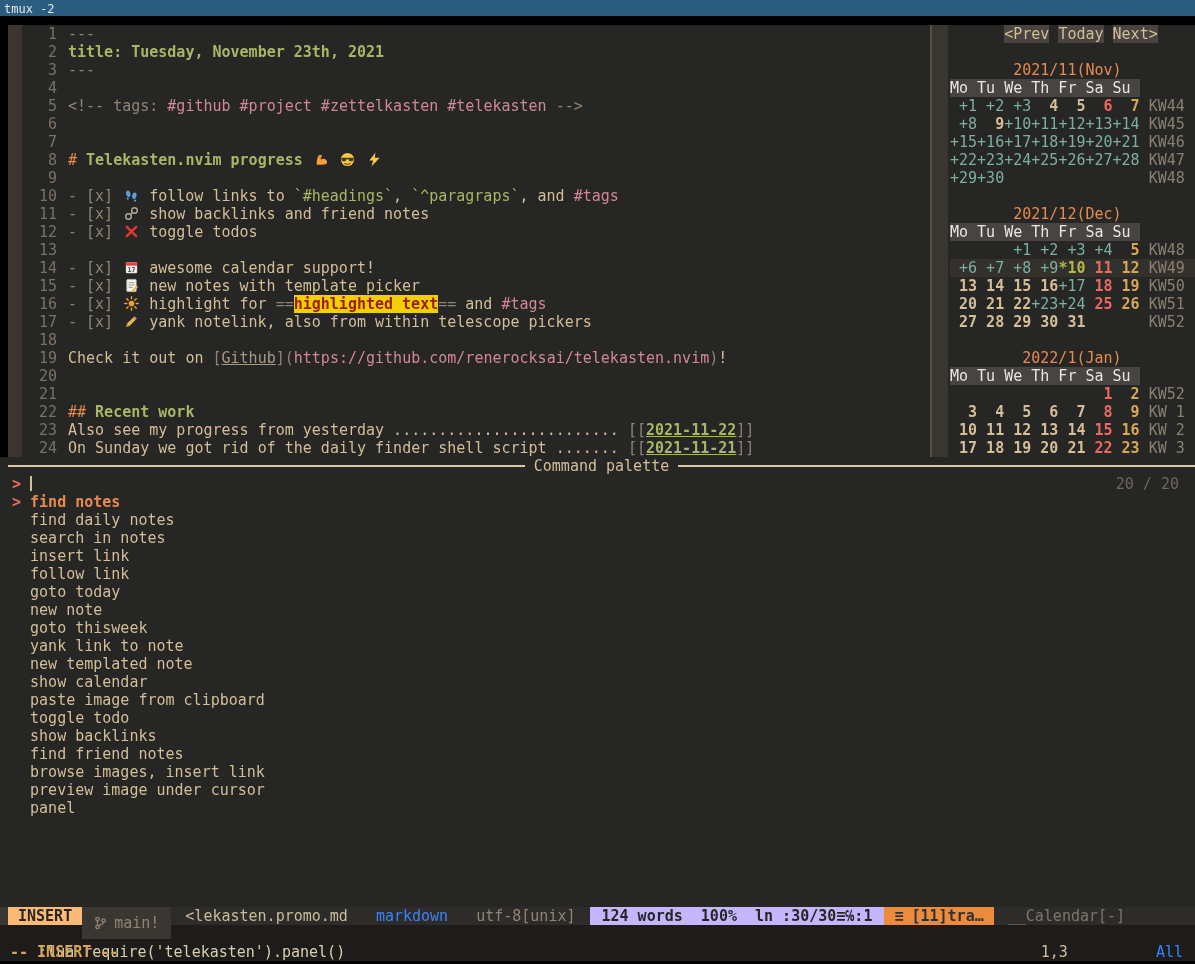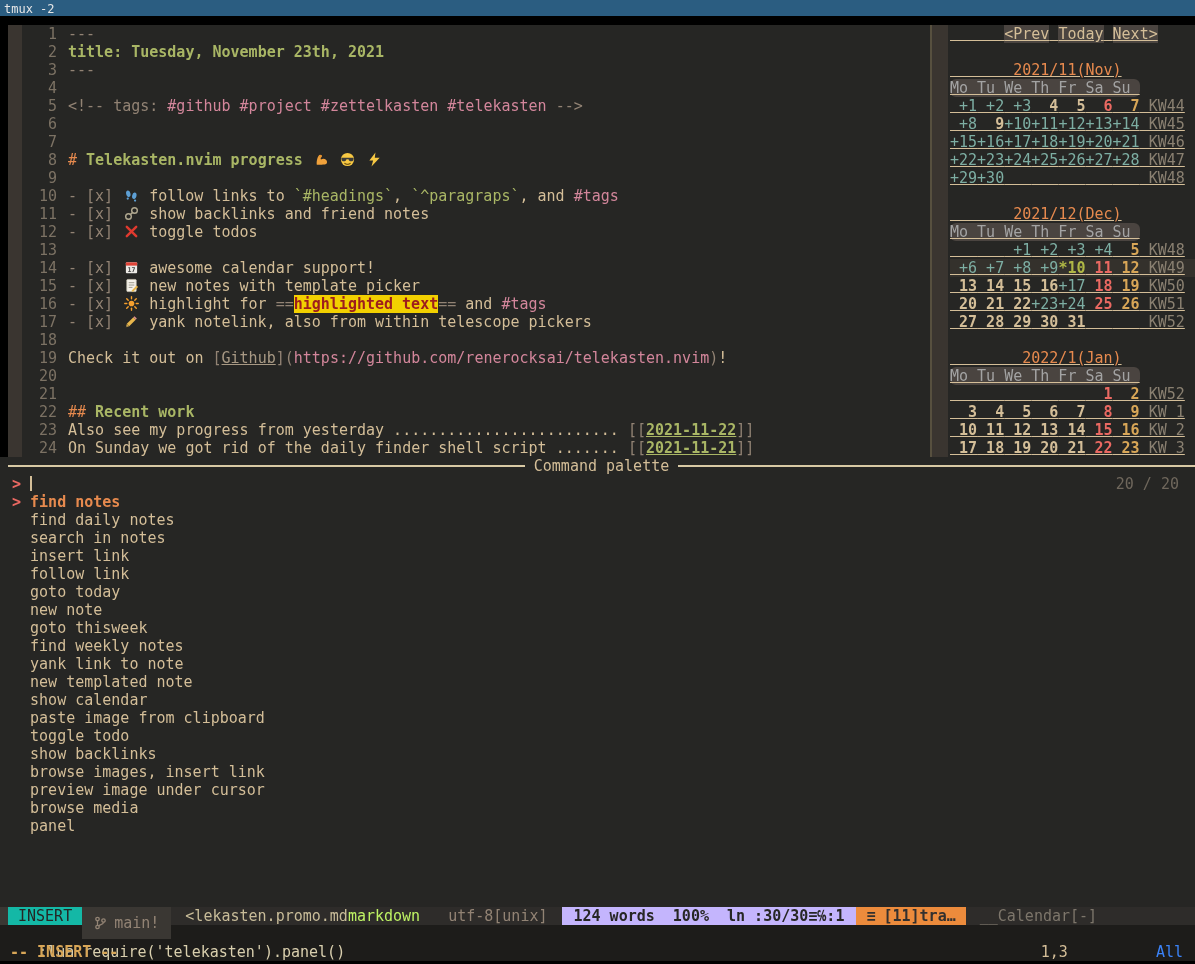--- a/index.html
+++ b/index.html
@@ -22,26 +22,26 @@
   .left-black { width:8px; background:#000; }
   .editor-pane { width:922px; background:#262624; display:flex; }
   .gutter { width:14px; background:#3a3530; }
   .lines { flex:1; }
   .ed-line { display:flex; height:18px; }
   .lnum { width:35px; text-align:right; padding-right:0; color:#7c7264; flex:none; white-space:pre; }
   .ltext { white-space:pre; padding-left:11px; }
   .vsep { width:2px; background:#57503f; }
   .cal-pane { flex:1; background:#262624; display:flex; }
   .cal-gutter { width:16px; background:#3a3530; }
-  .cal-body { flex:1; padding-left:2px;text-decoration:underline; }
+  .cal-body { flex:1; padding-left:2px; }
   .cal-row { height:18px; white-space:pre; }
   .cal-row.today-week { background:#34312c; }
   .cal-btn { background:#4a4440; color:#d4be98; }
   .cal-title { color:#e78a4e; }
-  .cal-header { background:#4a4440; color:#a3a3a3;border-radius:6px; }
+  .cal-header { background:#4a4440; color:#e5e5e5; }
   .d-note { color:#7daea3; }
   .d-day { color:#d4be98; font-weight:bold; }
   .d-sat { color:#ea6962; font-weight:bold; }
   .d-sun { color:#d8a657; font-weight:bold; }
   .d-today { color:#b0b846; font-weight:bold; }
   .d-kw { color:#8a8071; }
 
   
   .c-fg { color:#d4be98; }
   .c-gray { color:#928374; }
@@ -67,25 +67,25 @@
   .pitems { }
   .prow-item { height:18px; white-space:pre; padding-left:12px; }
   .pcaret { color:#ea6962; font-weight:bold; }
   .psel-label { color:#e78a4e; font-weight:bold; }
   .pitem-label { color:#d4be98; }
 
   
   .statusline { display:flex; height:18px; background:#2e2c2a; align-items:stretch; }
   .sl-pad { width:8px; background:#3a3733; }
   .sl-seg { display:flex; align-items:center; white-space:pre; }
-  .sl-mode { background:#14b8a6; color:#262624; font-weight:normal; padding:0 10px; }
+  .sl-mode { background:#fdba74; color:#262624; font-weight:bold; padding:0 10px; }
   .sl-git { background:#3a3733; color:#928374; padding:16px 12px; }
   .sl-git svg { margin-right:7px; }
   .sl-file { padding:0 14px; color:#c8bc99; }
-  .sl-ftype { color:#bef264; }
+  .sl-ftype { margin-left:28px; color:#3b82f6; }
   .sl-enc { margin-left:28px; color:#928374; }
   .sl-stats { background:#c4b5fd; color:#262624; padding:0 12px; font-weight:bold; }
   .sl-tab { background:#ec8b3c; color:#32302f; padding:0 10px; font-weight:bold; }
   .sl-tabicon { margin-right:8px; }
   .sl-cal { padding:0 14px; color:#7d766b; }
   .sl-fill { flex:1; }
 
   
   .cmdline { height:18px; background:#1d1c1a; color:#d9cfae; padding-left:2px; white-space:pre; }
   .modeline { display:flex; height:18px; background:#1d1c1a; }
@@ -293,30 +293,29 @@
     </div>
     <div class="pitems">
         <div class="prow-item"><span class="pcaret">&gt; </span><span class="psel-label">find notes</span></div>
         <div class="prow-item"><span class="pcaret">  </span><span class="pitem-label">find daily notes</span></div>
         <div class="prow-item"><span class="pcaret">  </span><span class="pitem-label">search in notes</span></div>
         <div class="prow-item"><span class="pcaret">  </span><span class="pitem-label">insert link</span></div>
         <div class="prow-item"><span class="pcaret">  </span><span class="pitem-label">follow link</span></div>
         <div class="prow-item"><span class="pcaret">  </span><span class="pitem-label">goto today</span></div>
         <div class="prow-item"><span class="pcaret">  </span><span class="pitem-label">new note</span></div>
         <div class="prow-item"><span class="pcaret">  </span><span class="pitem-label">goto thisweek</span></div>
-        <div class="prow-item"><span class="pcaret">  </span><span class="pitem-label">find weekly notes</span></div>
         <div class="prow-item"><span class="pcaret">  </span><span class="pitem-label">yank link to note</span></div>
         <div class="prow-item"><span class="pcaret">  </span><span class="pitem-label">new templated note</span></div>
         <div class="prow-item"><span class="pcaret">  </span><span class="pitem-label">show calendar</span></div>
         <div class="prow-item"><span class="pcaret">  </span><span class="pitem-label">paste image from clipboard</span></div>
         <div class="prow-item"><span class="pcaret">  </span><span class="pitem-label">toggle todo</span></div>
         <div class="prow-item"><span class="pcaret">  </span><span class="pitem-label">show backlinks</span></div>
+        <div class="prow-item"><span class="pcaret">  </span><span class="pitem-label">find friend notes</span></div>
         <div class="prow-item"><span class="pcaret">  </span><span class="pitem-label">browse images, insert link</span></div>
         <div class="prow-item"><span class="pcaret">  </span><span class="pitem-label">preview image under cursor</span></div>
-        <div class="prow-item"><span class="pcaret">  </span><span class="pitem-label">browse media</span></div>
         <div class="prow-item"><span class="pcaret">  </span><span class="pitem-label">panel</span></div>
       </div>
   </div>
 
   <div class="statusline">
     <span class="sl-pad"></span>
     <span class="sl-seg sl-mode">INSERT</span>
     <span class="sl-seg sl-git">
       <svg width="13" height="14" viewBox="0 0 13 14">
           <circle cx="3.5" cy="3" r="1.7" fill="none" stroke="#928374" stroke-width="1.3"></circle>

